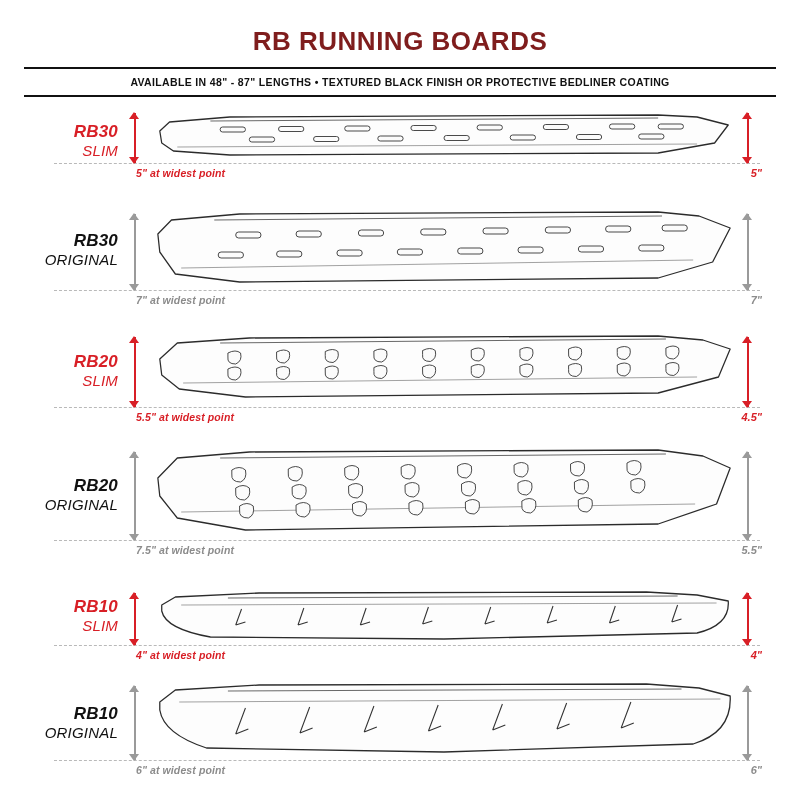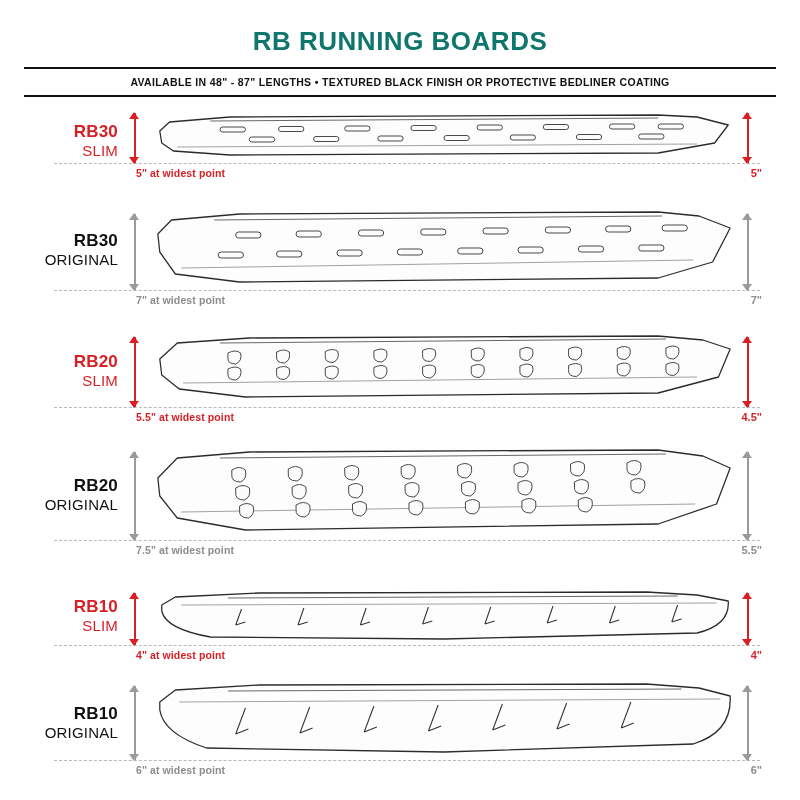--- a/index.html
+++ b/index.html
@@ -24,21 +24,21 @@
   }
   
   .header {
     padding-top: 26px;
     text-align: center;
   }
   .title {
     font-size: 26px;
     font-weight: bold;
     letter-spacing: 0.5px;
-    color: #0f766e;
+    color: #7f1d1d;
     margin: 0;
   }
   .rule {
     border-top: 2px solid #111;
     margin: 10px 0 0 0;
   }
   .subtitle {
     font-size: 10.5px;
     font-weight: bold;
     letter-spacing: 0.35px;
@@ -54,20 +54,21 @@
 
   
   .rows {
     position: relative;
     margin-top: 4px;
   }
   .row {
     position: relative;
     height: 93px;
     margin-bottom: 5px;
+    font-style: italic;
   }
   .row-inner {
     position: absolute;
     left: 0; right: 0; top: 0; bottom: 0;
   }
   .label-block {
     position: absolute;
     left: 14px;
     top: 50%;
     transform: translateY(-60%);

